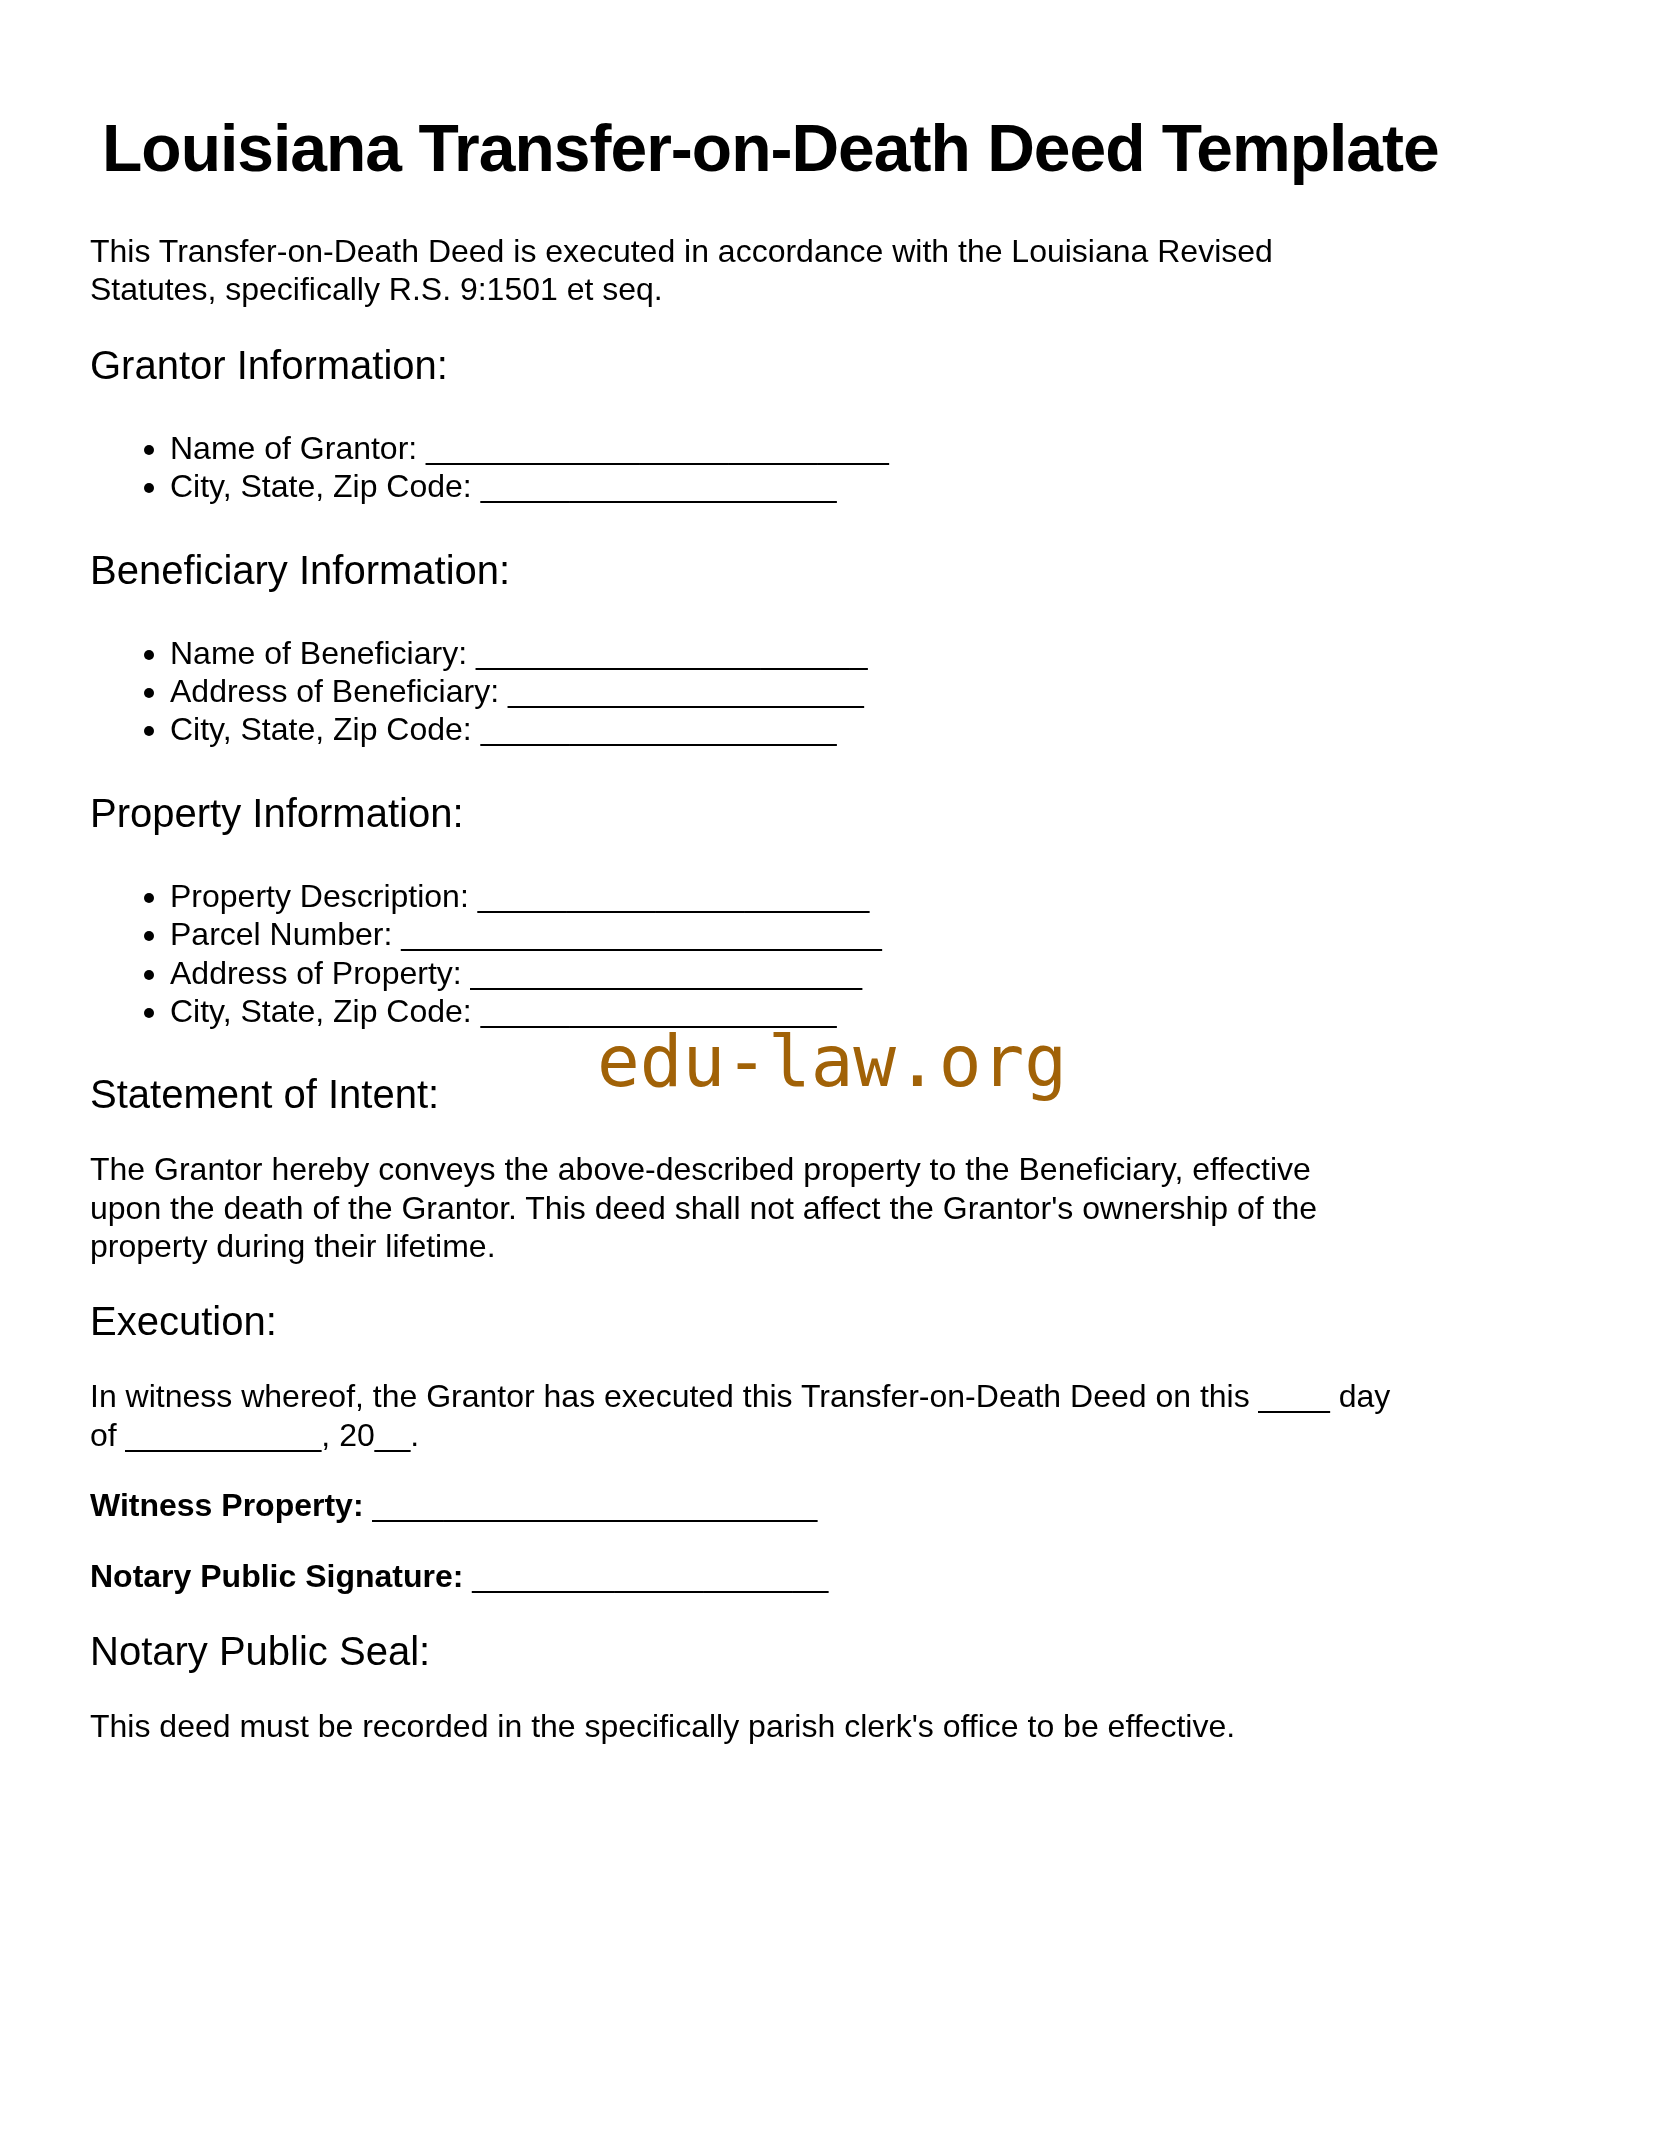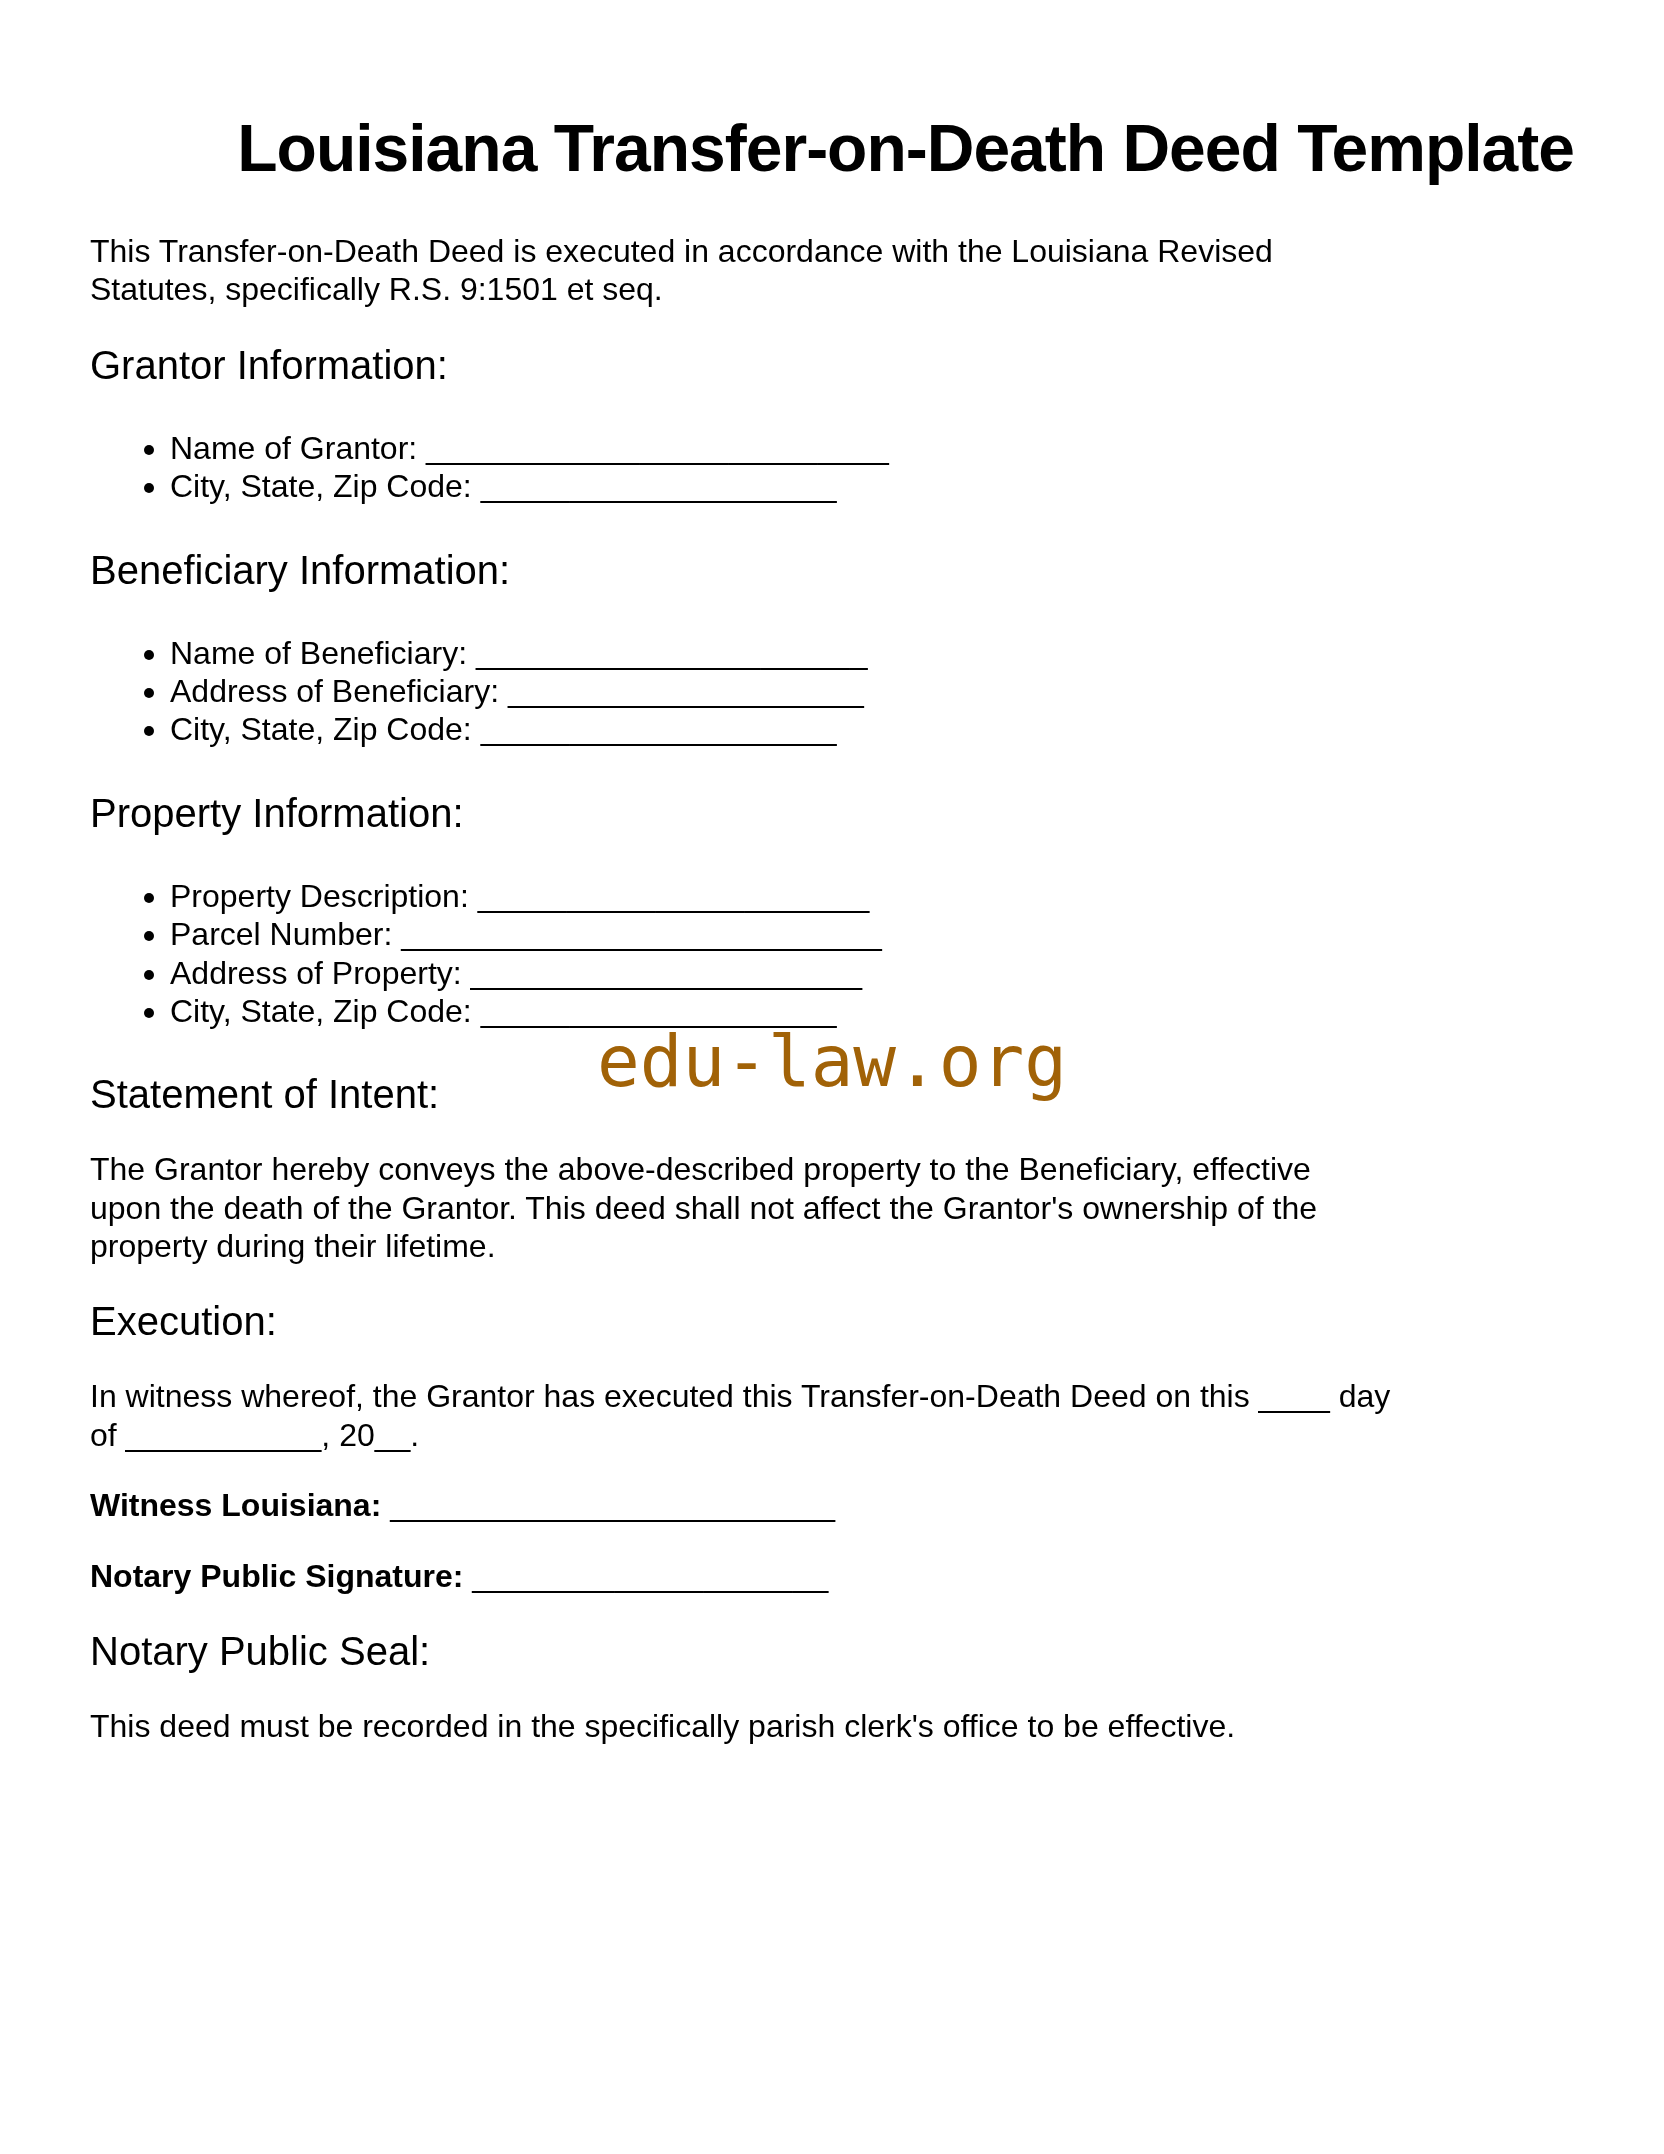--- a/index.html
+++ b/index.html
@@ -17,22 +17,21 @@
   .content {
     position: relative;
     z-index: 1;
     padding: 106px 90px 0 90px;
   }
   h1.doc-title {
     font-size: 66px;
     line-height: 84px;
     font-weight: bold;
     letter-spacing: -1px;
-    margin: 0 0 42px 0;
-    text-align: right;
+    margin: 0 0 42px 12px;
   }
   p.para { margin: 32px 0; }
   .line { display: block; white-space: nowrap; }
   h2.section-heading {
     font-size: 40px;
     line-height: 1.2;
     font-weight: normal;
     margin: 32px 0;
   }
   ul.fields {
@@ -100,21 +99,21 @@
     <span class="line">property during their lifetime.</span>
   </p>
 
   <h2 class="section-heading">Execution:</h2>
   <p class="para">
     <span class="line">In witness whereof, the Grantor has executed this Transfer-on-Death Deed on this ____ day</span>
     <span class="line">of ___________, 20__.</span>
   </p>
 
 
-  <p class="sig-row"><strong>Witness Louisiana:</strong> <span class="blank">_________________________</span></p>
+  <p class="sig-row"><strong>Witness Property:</strong> <span class="blank">_________________________</span></p>
 
   <p class="sig-row"><strong>Notary Public Signature:</strong> <span class="blank">____________________</span></p>
 
   <h2 class="section-heading">Notary Public Seal:</h2>
 
   <p class="para">This deed must be recorded in the specifically parish clerk's office to be effective.</p>
 
 </div>
 
 </body></html>

